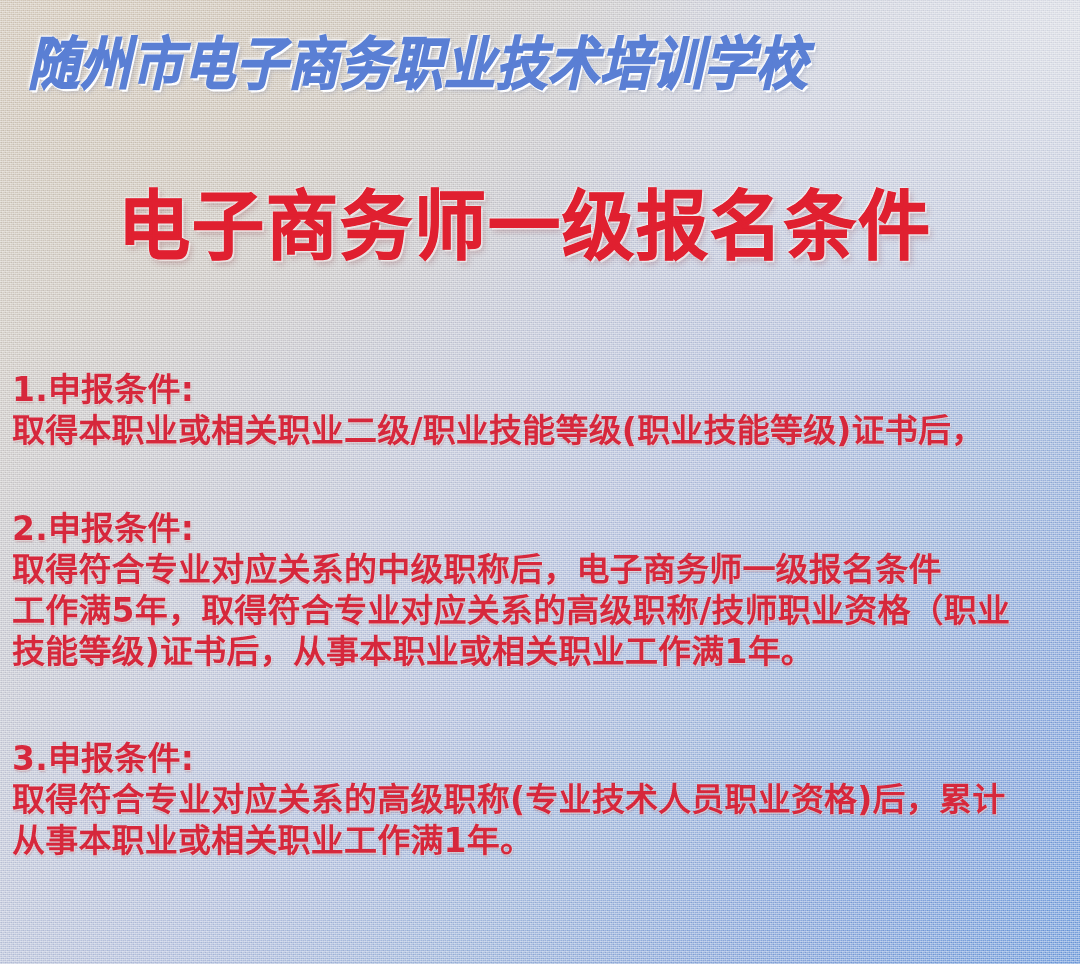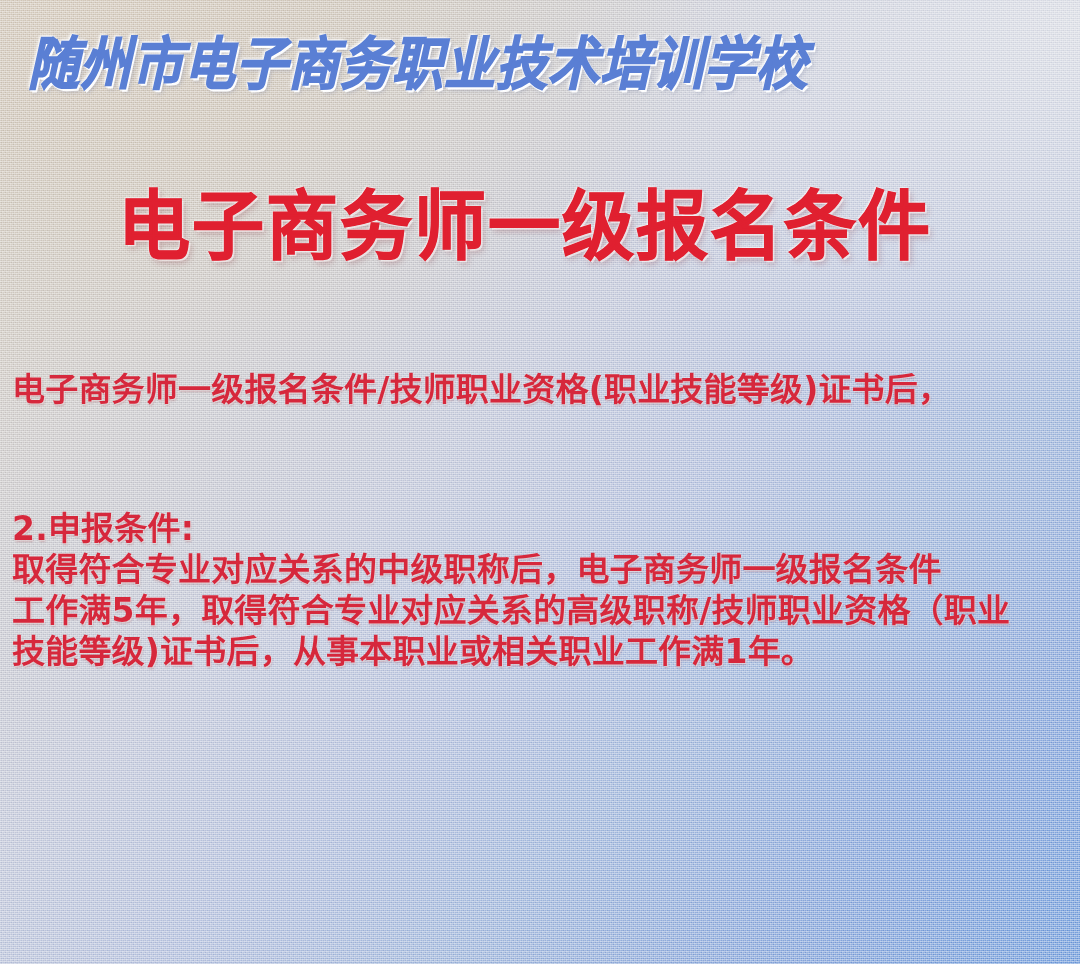--- a/index.html
+++ b/index.html
@@ -177,25 +177,31 @@
   <div class="texture"></div>
   <div class="texture2"></div>
 
   <div class="content">
 
     <div class="school-name">随州市电子商务职业技术培训学校</div>
 
     <div class="main-title">电子商务师一级报名条件</div>
 
     <div class="body-block block-1">
-      <span class="block-line">电子商务师一级报名条件/技师职业资格(职业技能等级)证书后，</span>
+      <span class="block-heading">1.申报条件:</span>
+      <span class="block-line">取得本职业或相关职业二级/职业技能等级(职业技能等级)证书后，</span>
     </div>
 
     <div class="body-block block-2">
       <span class="block-heading">2.申报条件:</span>
       <span class="block-line">取得符合专业对应关系的中级职称后，电子商务师一级报名条件</span>
       <span class="block-line">工作满5年，取得符合专业对应关系的高级职称/技师职业资格（职业</span>
       <span class="block-line">技能等级)证书后，从事本职业或相关职业工作满1年。</span>
     </div>
 
+    <div class="body-block block-3">
+      <span class="block-heading">3.申报条件:</span>
+      <span class="block-line">取得符合专业对应关系的高级职称(专业技术人员职业资格)后，累计</span>
+      <span class="block-line">从事本职业或相关职业工作满1年。</span>
+    </div>
 
   </div>
 </div>
 
 </body></html>

